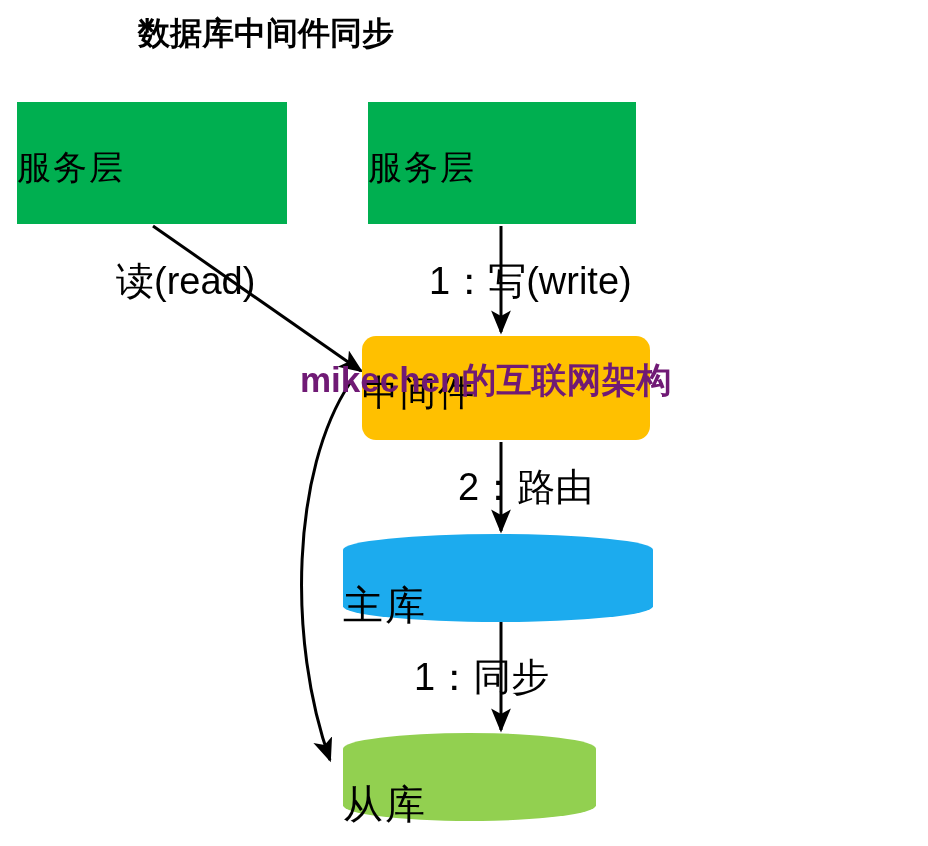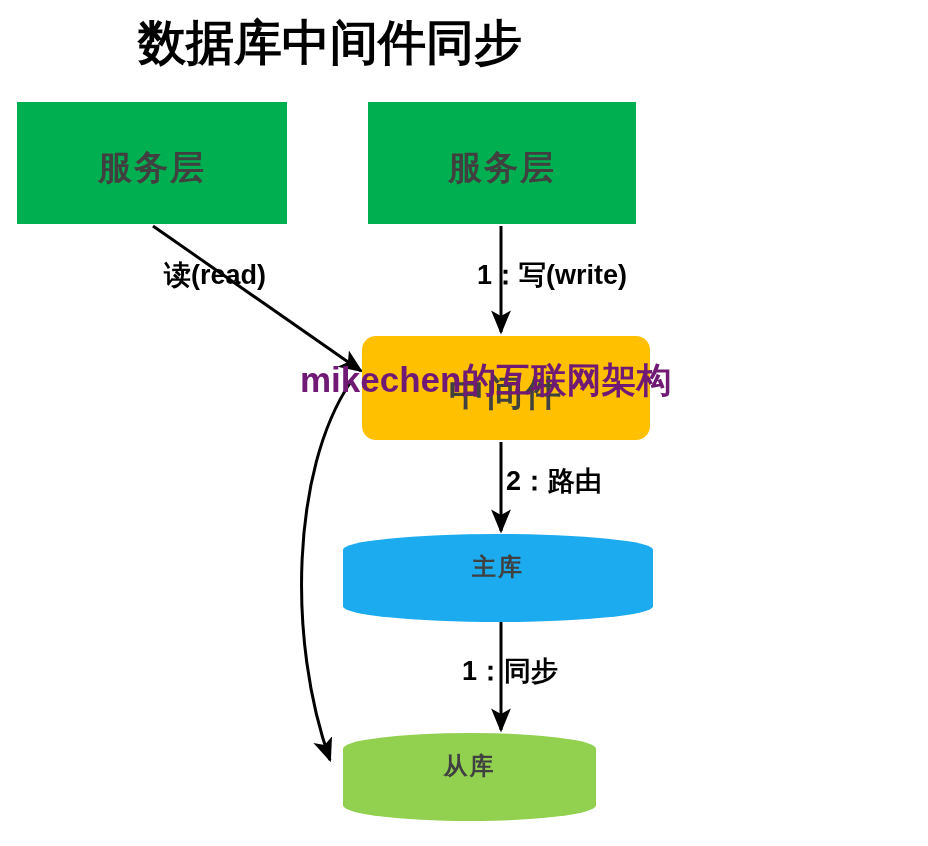--- a/index.html
+++ b/index.html
@@ -16,36 +16,35 @@
     height: 846px;
     background: #ffffff;
     overflow: hidden;
   }
 
   
   .diagram-title {
     position: absolute;
     left: 138px;
     top: 14px;
-    font-size: 48px;
+    font-size: 32px;
     font-weight: bold;
     color: #000000;
     letter-spacing: 0px;
     white-space: nowrap;
     line-height: 1.2;
   }
 
   
   .node-label {
     position: absolute;
     left: 0;
     right: 0;
-    text-align: center;
-    color: #404040;
-    font-weight: bold;
+    color: #000000;
+    font-weight: normal;
     font-size: 34px;
     letter-spacing: 2px;
     pointer-events: none;
   }
 
   
   .svc-box {
     position: absolute;
     background: #00AF50;
   }
@@ -70,41 +69,40 @@
     top: 33px;
     font-size: 36px;
   }
 
   
   .cylinder {
     position: absolute;
     border-radius: 50% / 18%;
   }
   .cylinder .node-label {
-    top: 17px;
-    font-size: 24px;
+    top: 44px;
+    font-size: 40px;
   }
   #db-master {
     left: 343px; top: 534px; width: 310px; height: 88px;
     background: #1CABEE;
   }
   #db-slave {
     left: 343px; top: 733px; width: 253px; height: 88px;
     background: #92D050;
   }
 
   
   .edge-label {
     position: absolute;
     color: #000000;
-    font-weight: bold;
-    font-size: 27px;
+    font-weight: normal;
+    font-size: 38px;
     white-space: nowrap;
     line-height: 1;
-    margin-left: 48px;
   }
   #label-read  { left: 116px; top: 262px; }
   #label-write { left: 429px; top: 262px; }
   #label-route { left: 458px; top: 468px; }
   #label-sync  { left: 414px; top: 658px; }
 
   
   #watermark {
     position: absolute;
     left: 300px;

